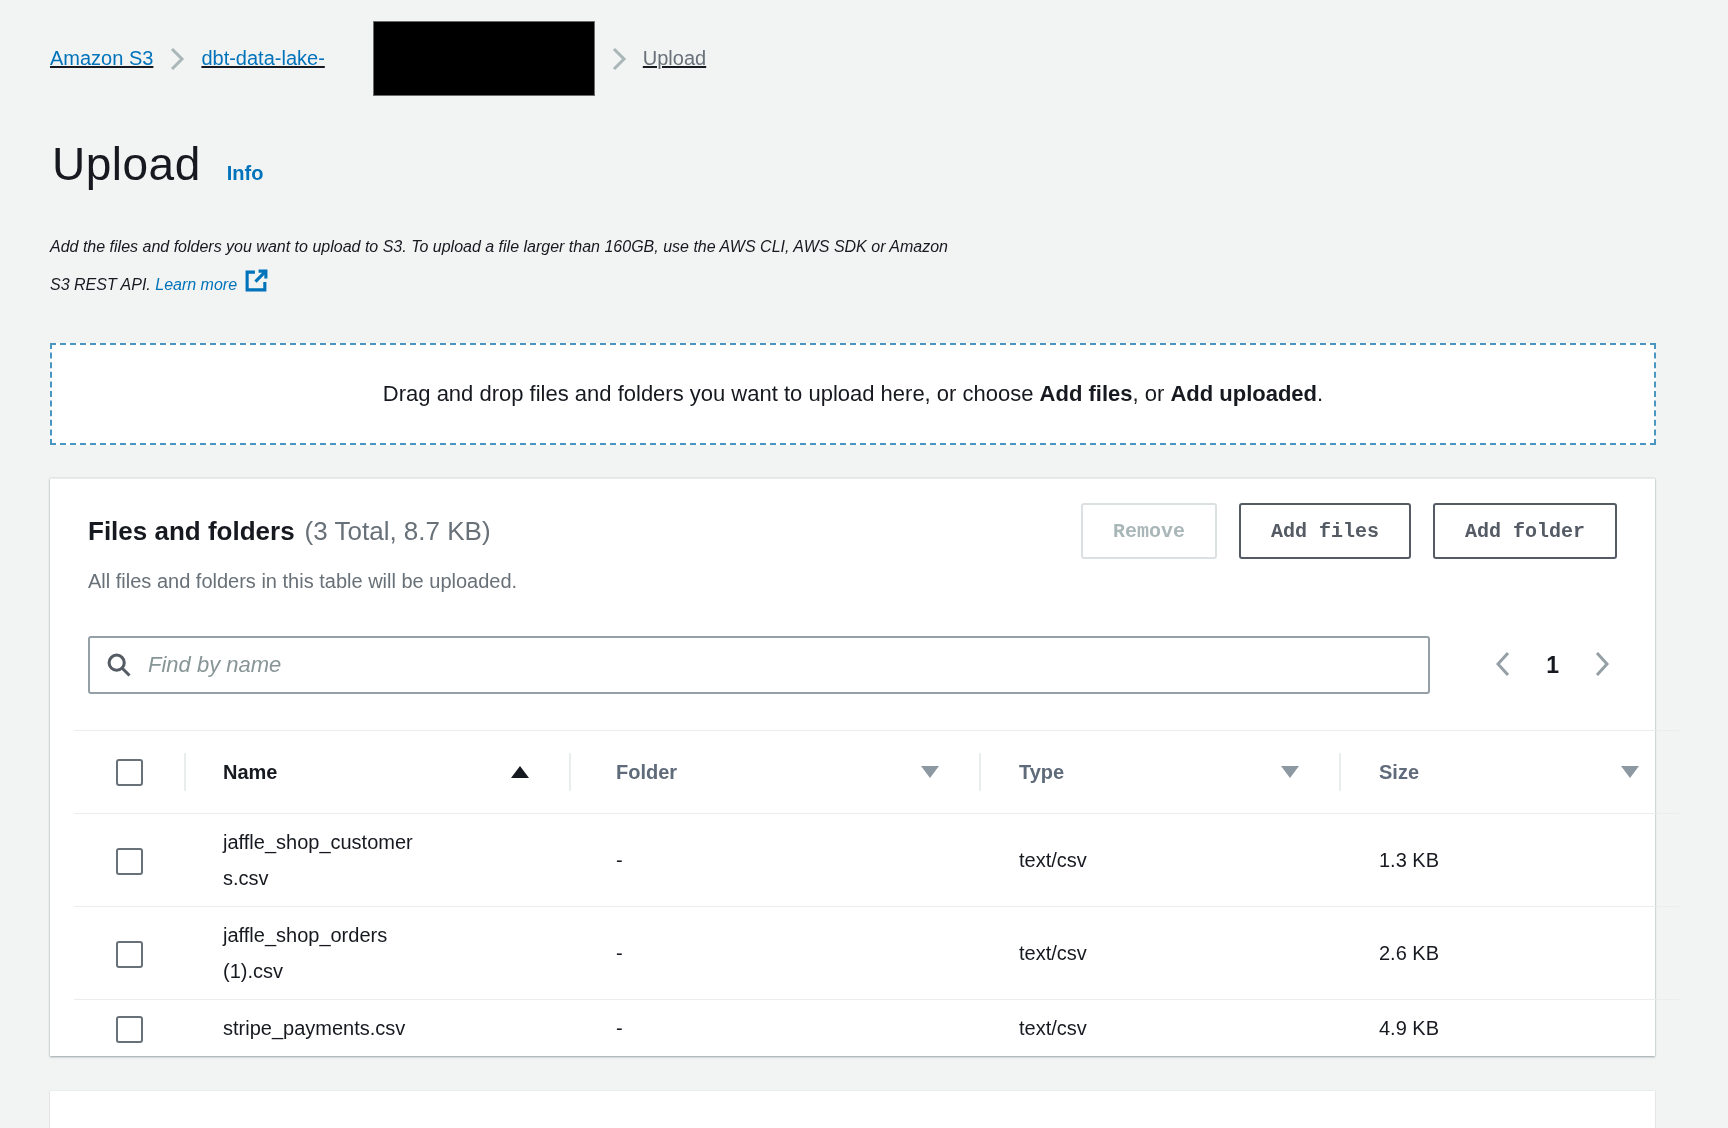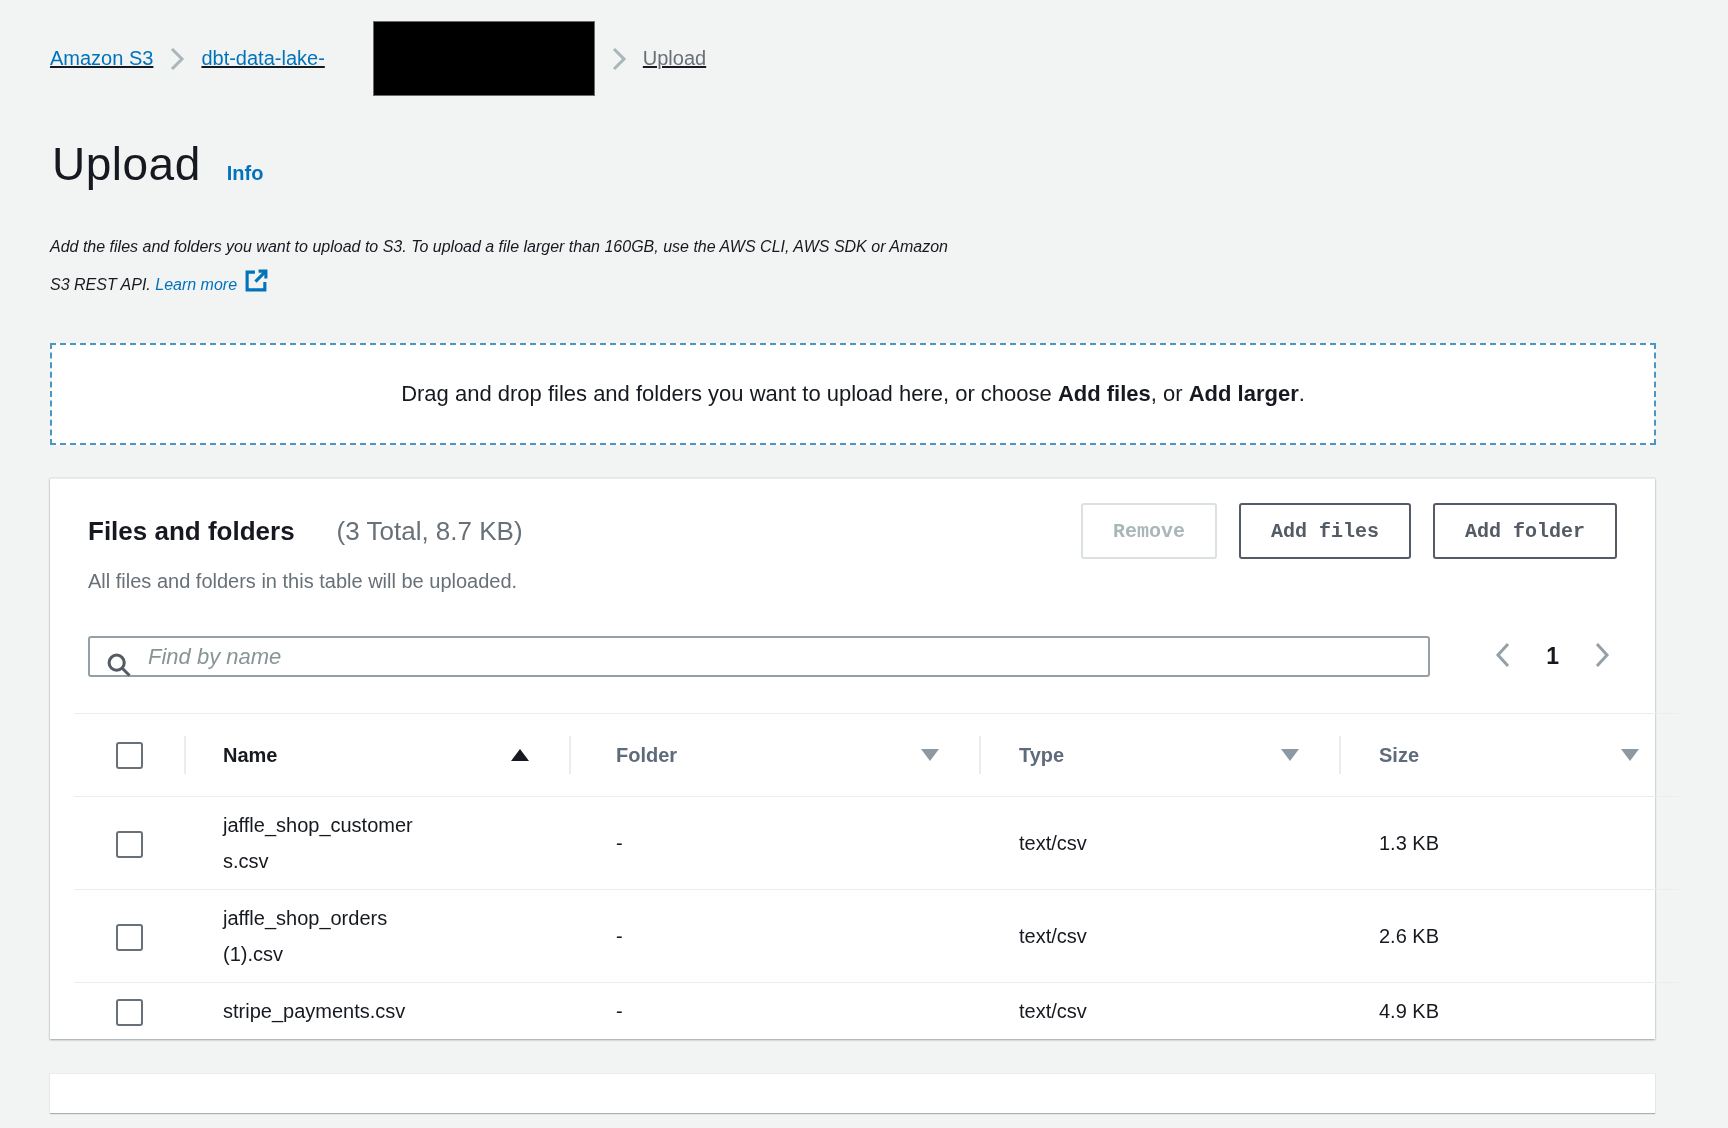--- a/index.html
+++ b/index.html
@@ -77,21 +77,21 @@
     background: #ffffff;
     border-top: 1px solid #eaeded;
     box-shadow: 0 1px 2px 0 rgba(0,28,36,0.35), 0 0 1px 0 rgba(0,28,36,0.2);
   }
   .panel-header {
     padding: 24px 38px 0 38px;
     display: flex;
     justify-content: space-between;
     align-items: flex-start;
   }
-  .panel-title-line { display: flex; align-items: baseline; margin-top: 8px; gap: 32px; }
+  .panel-title-line { display: flex; align-items: baseline; margin-top: 8px; }
   .panel-title-line h2 { font-size: 26px; font-weight: 700; color: #16191f; line-height: 40px; }
   .panel-count { font-size: 26px; color: #687078; margin-left: 10px; font-weight: 400; }
   .panel-subtitle { margin-top: 16px; font-size: 20px; line-height: 28px; color: #687078; }
   .panel-actions { display: flex; gap: 22px; font-family: Liberation Mono, monospace; }
   .btn {
     height: 56px;
     padding: 0 30px;
     background: #ffffff;
     border: 2px solid #545b64;
     border-radius: 3px;
@@ -110,21 +110,21 @@
 
   
   .search-row {
     padding: 41px 38px 0 38px;
     display: flex;
     align-items: center;
   }
   .search-box {
     position: relative;
     width: 1342px;
-    height: 41px;
+    height: 58px;
   }
   .search-box input {
     width: 100%; height: 100%;
     border: 2px solid #95a0a6;
     border-radius: 3px;
     padding: 0 16px 0 58px;
     font-family: inherit;
     font-size: 22px;
     color: #16191f;
     background: #ffffff;
@@ -249,21 +249,21 @@
     <span>Add the files and folders you want to upload to S3. To upload a file larger than 160GB, use the AWS CLI, AWS SDK or Amazon</span><br>
     <span>S3 REST API.</span>
     <a class="learn-more"><span>Learn more</span><span class="ext-icon"><svg width="25" height="25" viewBox="0 0 24 24" fill="none" stroke="#0073bb" stroke-width="3">
             <path d="M20 13.5V21H3V4h7.5"></path>
             <path d="M14 3h7v7"></path>
             <path d="M20.5 3.5L11 13"></path>
           </svg></span></a>
   </p>
 
   <div class="dropzone">
-    <span><span>Drag and drop files and folders you want to upload here, or choose </span><b>Add files</b><span>, or </span><b>Add larger</b><span>.</span></span>
+    <span><span>Drag and drop files and folders you want to upload here, or choose </span><b>Add files</b><span>, or </span><b>Add uploaded</b><span>.</span></span>
   </div>
 
   <section class="panel">
     <header class="panel-header">
       <div class="panel-titles">
         <div class="panel-title-line">
           <h2>Files and folders</h2>
           <span class="panel-count">(3 Total, 8.7 KB)</span>
         </div>
         <p class="panel-subtitle">All files and folders in this table will be uploaded.</p>

